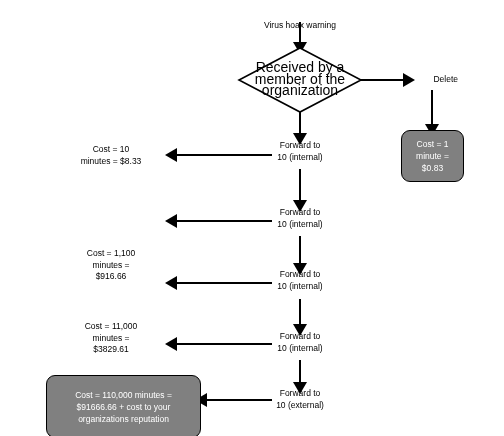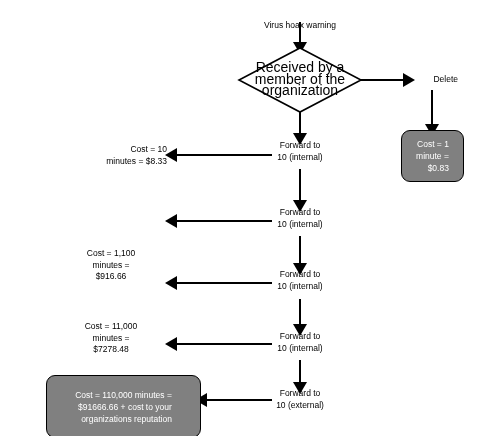--- a/index.html
+++ b/index.html
@@ -31,34 +31,34 @@
     position: absolute;
     font-size: 8.5px;
     line-height: 11.5px;
     color: #000000;
     white-space: pre-line;
   }
   .lbl-center {
     text-align: center;
   }
   .lbl-right {
-    text-align: right;
+    text-align: center;
   }
   .gray-box {
     position: absolute;
     background: #808080;
     border: 1.6px solid #000000;
     border-radius: 9px;
     color: #ffffff;
     font-size: 8.5px;
     line-height: 12px;
     display: flex;
     align-items: center;
     justify-content: center;
-    text-align: right;
+    text-align: center;
     white-space: pre-line;
     box-sizing: border-box;
   }
   .diamond-text {
     position: absolute;
     text-align: center;
     font-size: 14px;
     line-height: 11.5px;
     color: #000000;
     white-space: pre-line;
@@ -135,19 +135,19 @@
   <div class="lbl lbl-right" style="left:55px; top:144px; width:112px;">Cost = 10
 minutes = $8.33</div>
 
 
   <div class="lbl lbl-center" style="left:55px; top:248px; width:112px;">Cost = 1,100
 minutes =
 $916.66</div>
 
   <div class="lbl lbl-center" style="left:55px; top:321px; width:112px;">Cost = 11,000
 minutes =
-$7278.48</div>
+$3829.61</div>
 
   <div class="gray-box" style="left:46px; top:375px; width:155px; height:63px;">Cost = 110,000 minutes =
 $91666.66 + cost to your
 organizations reputation</div>
 
 </div>
 
 </body></html>

